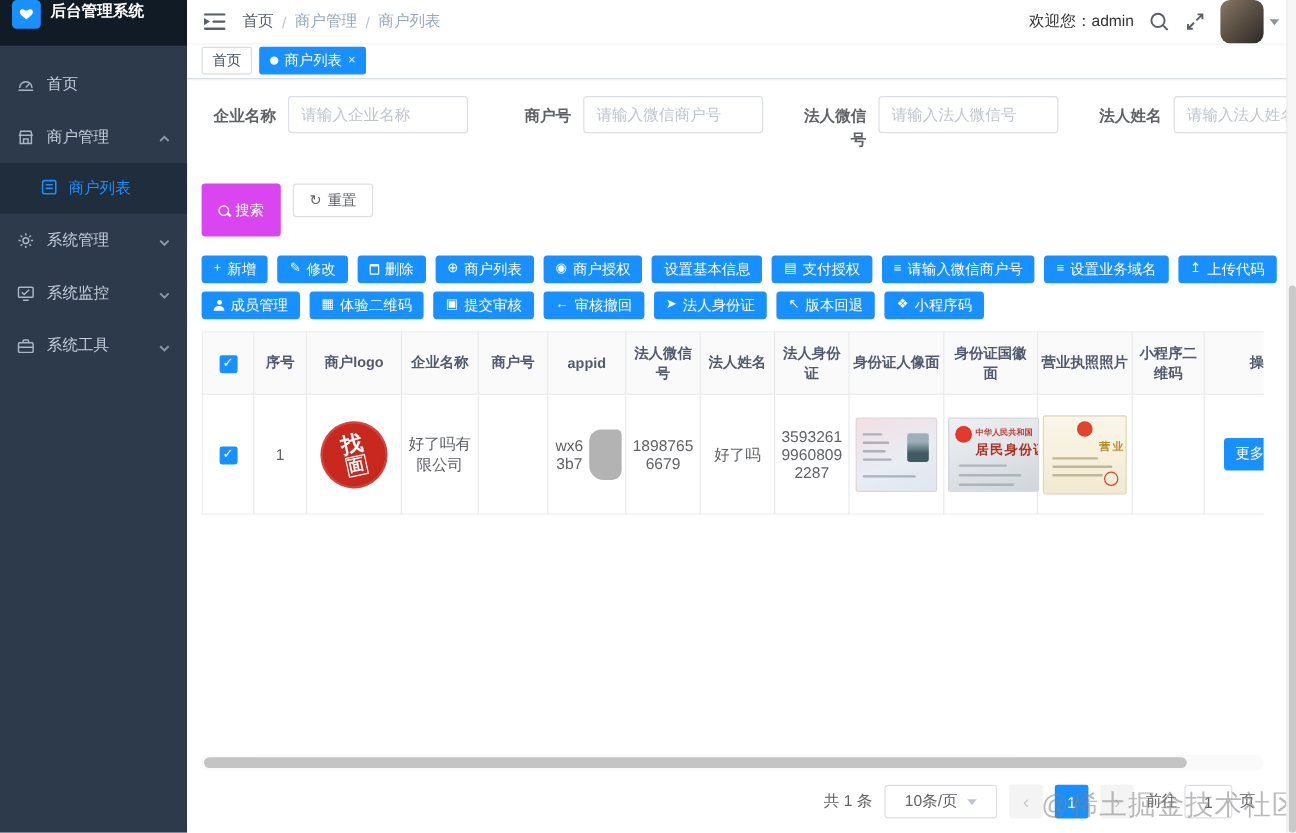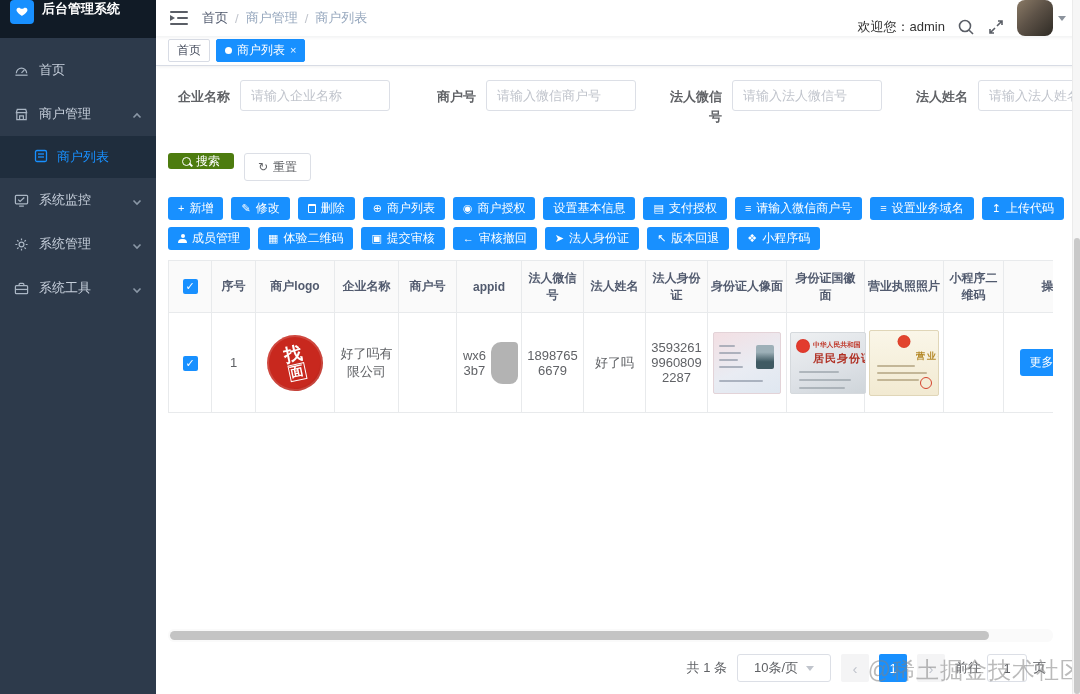--- a/index.html
+++ b/index.html
@@ -25,21 +25,21 @@
   
   .main { flex:1; display:flex; flex-direction:column; position:relative; background:#fff; min-width:0; }
 
   .topbar { height:36px; display:flex; align-items:center; padding:0 14px; box-shadow:0 1px 4px rgba(0,21,41,.08); position:relative; z-index:3; background:#fff; }
   .hamburger { width:18px; height:14px; cursor:pointer; margin-right:14px; display:inline-flex; }
   .hamburger svg { width:18px; height:14px; }
   .crumb { font-size:13px; display:flex; align-items:center; gap:7px; }
   .crumb .c-first { color:#515a6e; cursor:pointer; }
   .crumb .c-sep { color:#c0c4cc; }
   .crumb .c-rest { color:#97a8be; }
-  .topbar-right { margin-left:auto; display:flex; align-items:flex-end; gap:12px; }
+  .topbar-right { margin-left:auto; display:flex; align-items:center; gap:12px; }
   .welcome { font-size:13px; color:#333; }
   .top-icon { width:18px; height:18px; display:inline-flex; cursor:pointer; }
   .top-icon svg { width:18px; height:18px; stroke:#5a5e66; fill:none; stroke-width:1.6; }
   .avatar-wrap { display:flex; align-items:center; gap:5px; cursor:pointer; }
   .avatar { width:36px; height:36px; border-radius:8px; background:linear-gradient(135deg,#8a7a66 0%,#5d5247 45%,#2e2a24 100%); }
   .caret-down { width:0; height:0; border-left:4px solid transparent; border-right:4px solid transparent; border-top:5px solid #8c939d; }
 
   .tagsbar { height:30px; border-bottom:1px solid #d8dce5; box-shadow:0 1px 3px rgba(0,0,0,.06); display:flex; align-items:center; padding:0 12px; gap:6px; background:#fff; position:relative; z-index:2; }
   .tag { height:23px; display:inline-flex; align-items:center; padding:0 8px; border:1px solid #d8dce5; background:#fff; color:#495060; font-size:12px; cursor:pointer; border-radius:2px; gap:5px; }
   .tag.active { background:#1890ff; border-color:#1890ff; color:#fff; }
@@ -49,21 +49,21 @@
   .content { flex:1; display:flex; flex-direction:column; padding:14px 0 0 12px; min-height:0; position:relative; }
 
   
   .searchbar { display:flex; align-items:flex-start; gap:24px; }
   .fgroup { display:flex; align-items:flex-start; gap:10px; }
   .flabel { width:62px; font-size:13px; color:#606266; font-weight:600; text-align:right; line-height:20px; padding-top:7px; word-break:break-all; }
   .finput { width:150px; height:31px; border:1px solid #dcdfe6; border-radius:3px; padding:0 10px; font-size:13px; color:#606266; font-family:inherit; }
   .finput::placeholder { color:#c0c4cc; }
   .form-btns { margin-top:26px; display:flex; gap:10px; }
   .btn { border:none; cursor:pointer; font-family:inherit; display:inline-flex; align-items:center; justify-content:center; gap:5px; border-radius:3px; }
-  .btn-search { background:#4d7c0f; color:#fff; height:16px; padding:0 14px; font-size:12px;font-family:Liberation Mono, monospace; }
+  .btn-search { background:#d946ef; color:#fff; height:44px; padding:0 14px; font-size:12px;font-family:Liberation Mono, monospace; }
   .btn-reset { background:#fff; color:#606266; border:1px solid #dcdfe6; height:28px; padding:0 13px; font-size:12px; }
   .i-search { width:9px; height:9px; border:1.5px solid currentColor; border-radius:50%; position:relative; display:inline-block; }
   .i-search::after { content:""; position:absolute; width:4px; height:1.5px; background:currentColor; transform:rotate(45deg); right:-3px; bottom:-1px; }
 
   
   .toolbar { display:flex; gap:8px; margin-top:16px; flex-wrap:nowrap; }
   .toolbar + .toolbar { margin-top:7px; }
   .tbtn { background:#1890ff; color:#fff; height:23px; padding:0 10px; font-size:12px; white-space:nowrap; }
   .tbtn .gi { font-size:11px; line-height:1; }
   .i-trash { width:8px; height:9px; border:1px solid #fff; border-top:2px solid #fff; border-radius:1px; display:inline-block; }
@@ -165,40 +165,40 @@
               <rect x="1.5" y="1.5" width="11" height="11" rx="1.5"></rect>
               <line x1="4" y1="5" x2="10" y2="5"></line>
               <line x1="4" y1="8" x2="10" y2="8"></line>
             </svg>
         </span>
         <span>商户列表</span>
       </div>
       <div class="menu-item">
         <span class="mi">
           <svg viewBox="0 0 16 16">
+              <circle cx="8" cy="8" r="2.6"></circle>
+              <path d="M8 1.5v2M8 12.5v2M1.5 8h2M12.5 8h2M3.4 3.4l1.4 1.4M11.2 11.2l1.4 1.4M12.6 3.4l-1.4 1.4M4.8 11.2l-1.4 1.4"></path>
+            </svg>
+        </span>
+        <span>系统管理</span>
+        <span class="chev">
+          <svg viewBox="0 0 10 10">
+              <polyline points="1.5,3.5 5,7 8.5,3.5"></polyline>
+            </svg>
+        </span>
+      </div>
+      <div class="menu-item">
+        <span class="mi">
+          <svg viewBox="0 0 16 16">
               <rect x="1.5" y="2.5" width="13" height="9" rx="1"></rect>
               <polyline points="4.5,7 6.5,9 11,4.8"></polyline>
               <line x1="5.5" y1="14" x2="10.5" y2="14"></line>
             </svg>
         </span>
         <span>系统监控</span>
-        <span class="chev">
-          <svg viewBox="0 0 10 10">
-              <polyline points="1.5,3.5 5,7 8.5,3.5"></polyline>
-            </svg>
-        </span>
-      </div>
-      <div class="menu-item">
-        <span class="mi">
-          <svg viewBox="0 0 16 16">
-              <circle cx="8" cy="8" r="2.6"></circle>
-              <path d="M8 1.5v2M8 12.5v2M1.5 8h2M12.5 8h2M3.4 3.4l1.4 1.4M11.2 11.2l1.4 1.4M12.6 3.4l-1.4 1.4M4.8 11.2l-1.4 1.4"></path>
-            </svg>
-        </span>
-        <span>系统管理</span>
         <span class="chev">
           <svg viewBox="0 0 10 10">
               <polyline points="1.5,3.5 5,7 8.5,3.5"></polyline>
             </svg>
         </span>
       </div>
       <div class="menu-item">
         <span class="mi">
           <svg viewBox="0 0 16 16">
               <rect x="1.5" y="5" width="13" height="8.5" rx="1"></rect>

